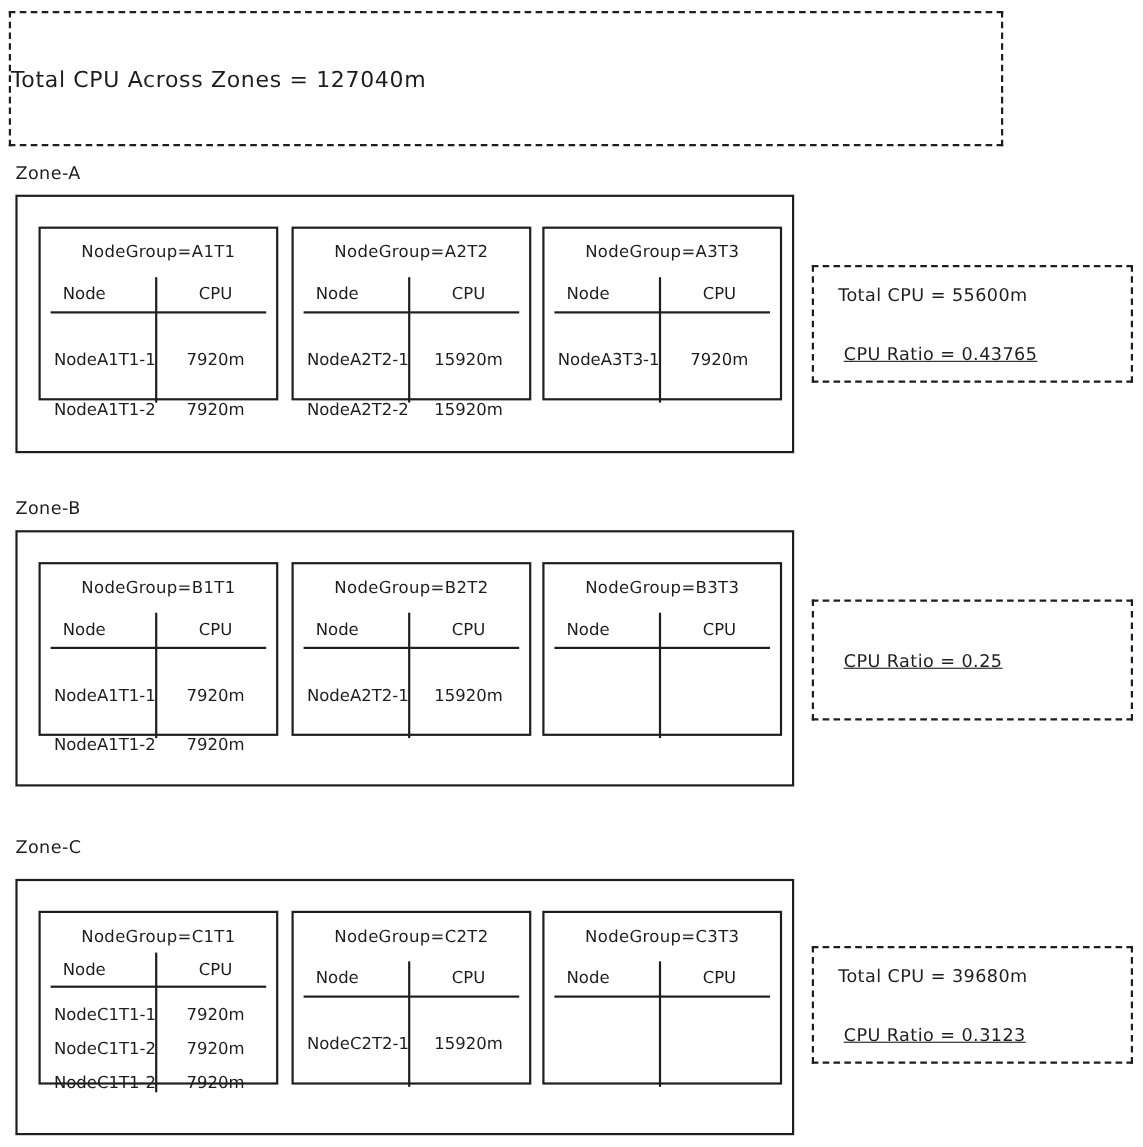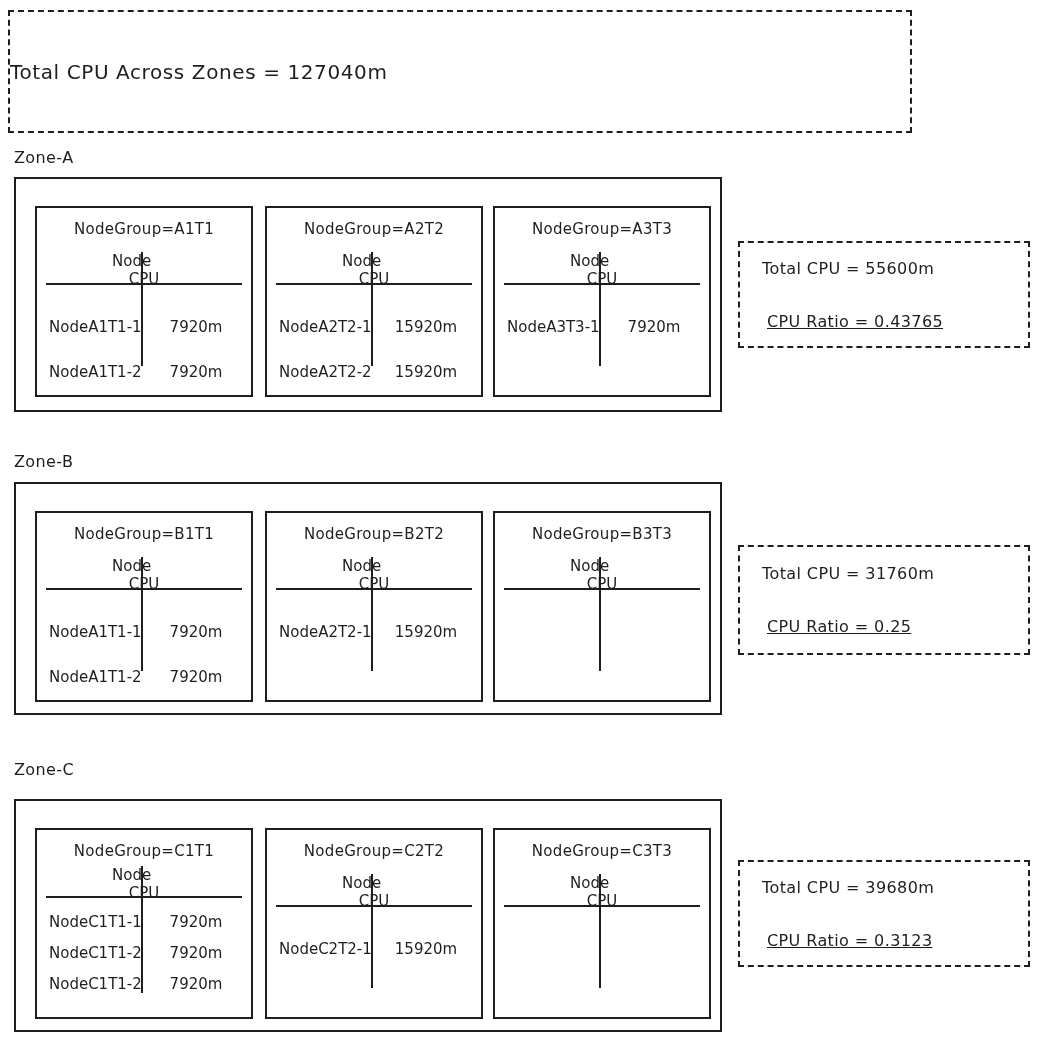--- a/index.html
+++ b/index.html
@@ -41,42 +41,41 @@
     position: absolute;
     left: 14px; width: 708px;
     border: 2px solid #1e1e1e;
     background: #ffffff;
   }
 
   
   .ngbox {
     position: absolute;
     top: 27px;
-    width: 218px; height: 191px;
+    width: 218px; height: 158px;
     border: 2px solid #1e1e1e;
     background: #ffffff;
     text-decoration: underline;
   }
   .ng-title {
     position: absolute;
     top: 12px; left: 0; right: 0;
     text-align: center;
     font-size: 15px;
     letter-spacing: 0.3px;
     white-space: nowrap;
   }
   .ngtable {
     position: absolute;
     top: 44px; left: 0; right: 0; bottom: 0;
   }
   .hdr {
     height: 30px;
     display: flex; align-items: center;
     font-size: 15px;
-    flex-direction: column;
   }
   .hdr .cnode { padding-left: 20px; }
   .hline {
     position: absolute;
     top: 31px; left: 9px; right: 9px;
     height: 2px; background: #1e1e1e;
   }
   .vline {
     position: absolute;
     top: 0; left: 104px;
@@ -242,21 +241,20 @@
           <span class="cnode">Node</span>
           <span class="ccpu">CPU</span>
         </div>
         <div class="hline"></div>
         <div class="vline"></div>
       </div>
     </div>
 
   </div>
   <div class="summary-box" style="top:545px;height:110px">
-    <div class="sline">Total CPU = 31760m</div>
     <div class="sline ratio">CPU Ratio = 0.25</div>
   </div>
 
   <div class="zone-label" style="top:760px">Zone-C</div>
   <div class="zone-box" style="top:799px;height:233px">
 
     <div class="ngbox compact" style="left:19px">
       <div class="ng-title">NodeGroup=C1T1</div>
       <div class="ngtable">
         <div class="hdr">

